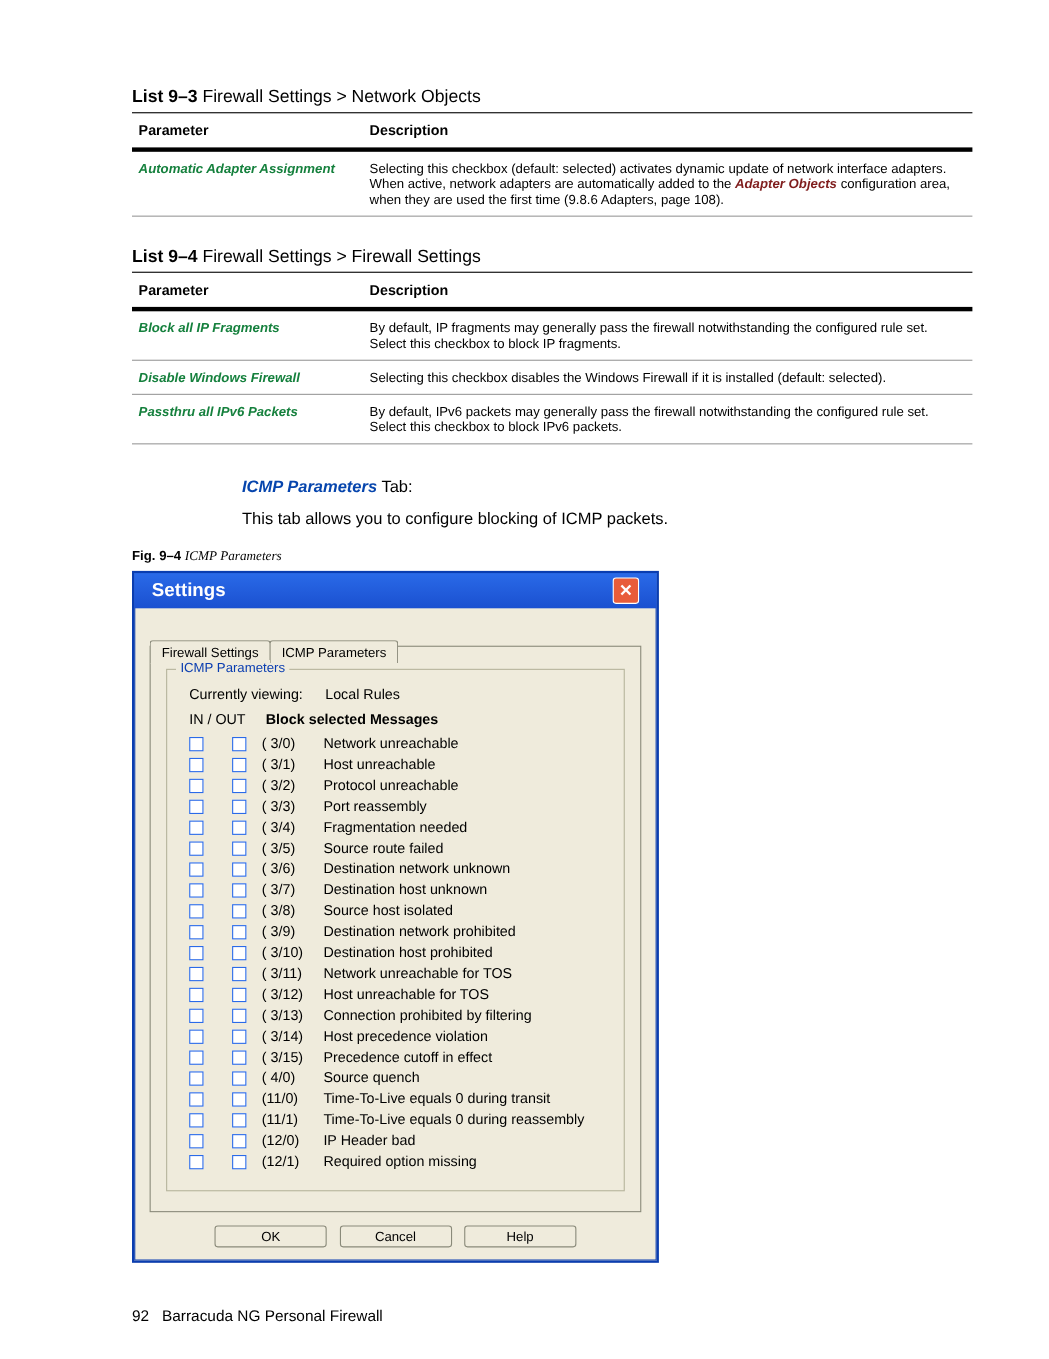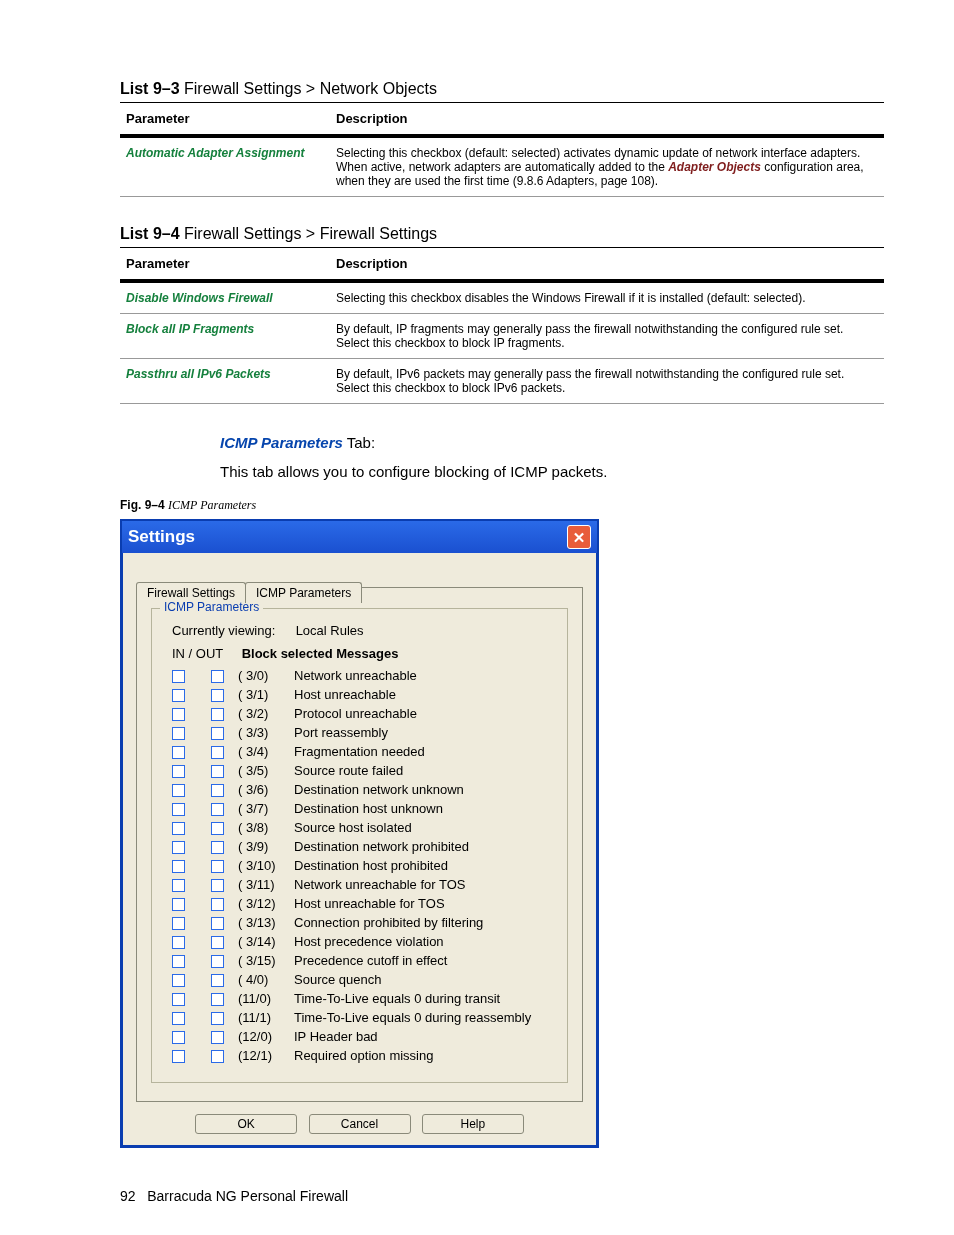--- a/index.html
+++ b/index.html
@@ -73,21 +73,21 @@
     background: #efebdc;
     font-family: Tahoma, Arial, sans-serif;
     font-size: 12px;
     box-shadow: 0 0 0 1px #0a3db0 inset;
   }
   .dlg-titlebar {
     background: linear-gradient(#2a6ae8,#1a50d0);
     color:#fff;
     font-weight:bold;
     font-size:17px;
-    padding:4px 6px;
+    padding:4px 16px;
     display:flex;
     justify-content:space-between;
     align-items:center;
   }
   .dlg-close {
     width:22px;height:22px;
     background:#e85c3a;
     border:1px solid #fff;
     border-radius:3px;
     display:flex;align-items:center;justify-content:center;
@@ -185,26 +185,26 @@
         <col>
       </colgroup>
     <thead>
         <tr>
       <th>Parameter</th>
       <th>Description</th>
     </tr>
       </thead>
     <tbody id="list94-body">
         <tr>
+          <td><span class="param-name">Block all IP Fragments</span></td>
+          <td>By default, IP fragments may generally pass the firewall notwithstanding the configured rule set. Select this checkbox to block IP fragments.</td>
+        </tr>
+        <tr>
           <td><span class="param-name">Disable Windows Firewall</span></td>
           <td>Selecting this checkbox disables the Windows Firewall if it is installed (default: selected).</td>
-        </tr>
-        <tr>
-          <td><span class="param-name">Block all IP Fragments</span></td>
-          <td>By default, IP fragments may generally pass the firewall notwithstanding the configured rule set. Select this checkbox to block IP fragments.</td>
         </tr>
         <tr>
           <td><span class="param-name">Passthru all IPv6 Packets</span></td>
           <td>By default, IPv6 packets may generally pass the firewall notwithstanding the configured rule set. Select this checkbox to block IPv6 packets.</td>
         </tr>
       </tbody>
   </table>
 
   <div class="section-heading">
     <span class="em">ICMP Parameters</span><span> Tab:</span>

